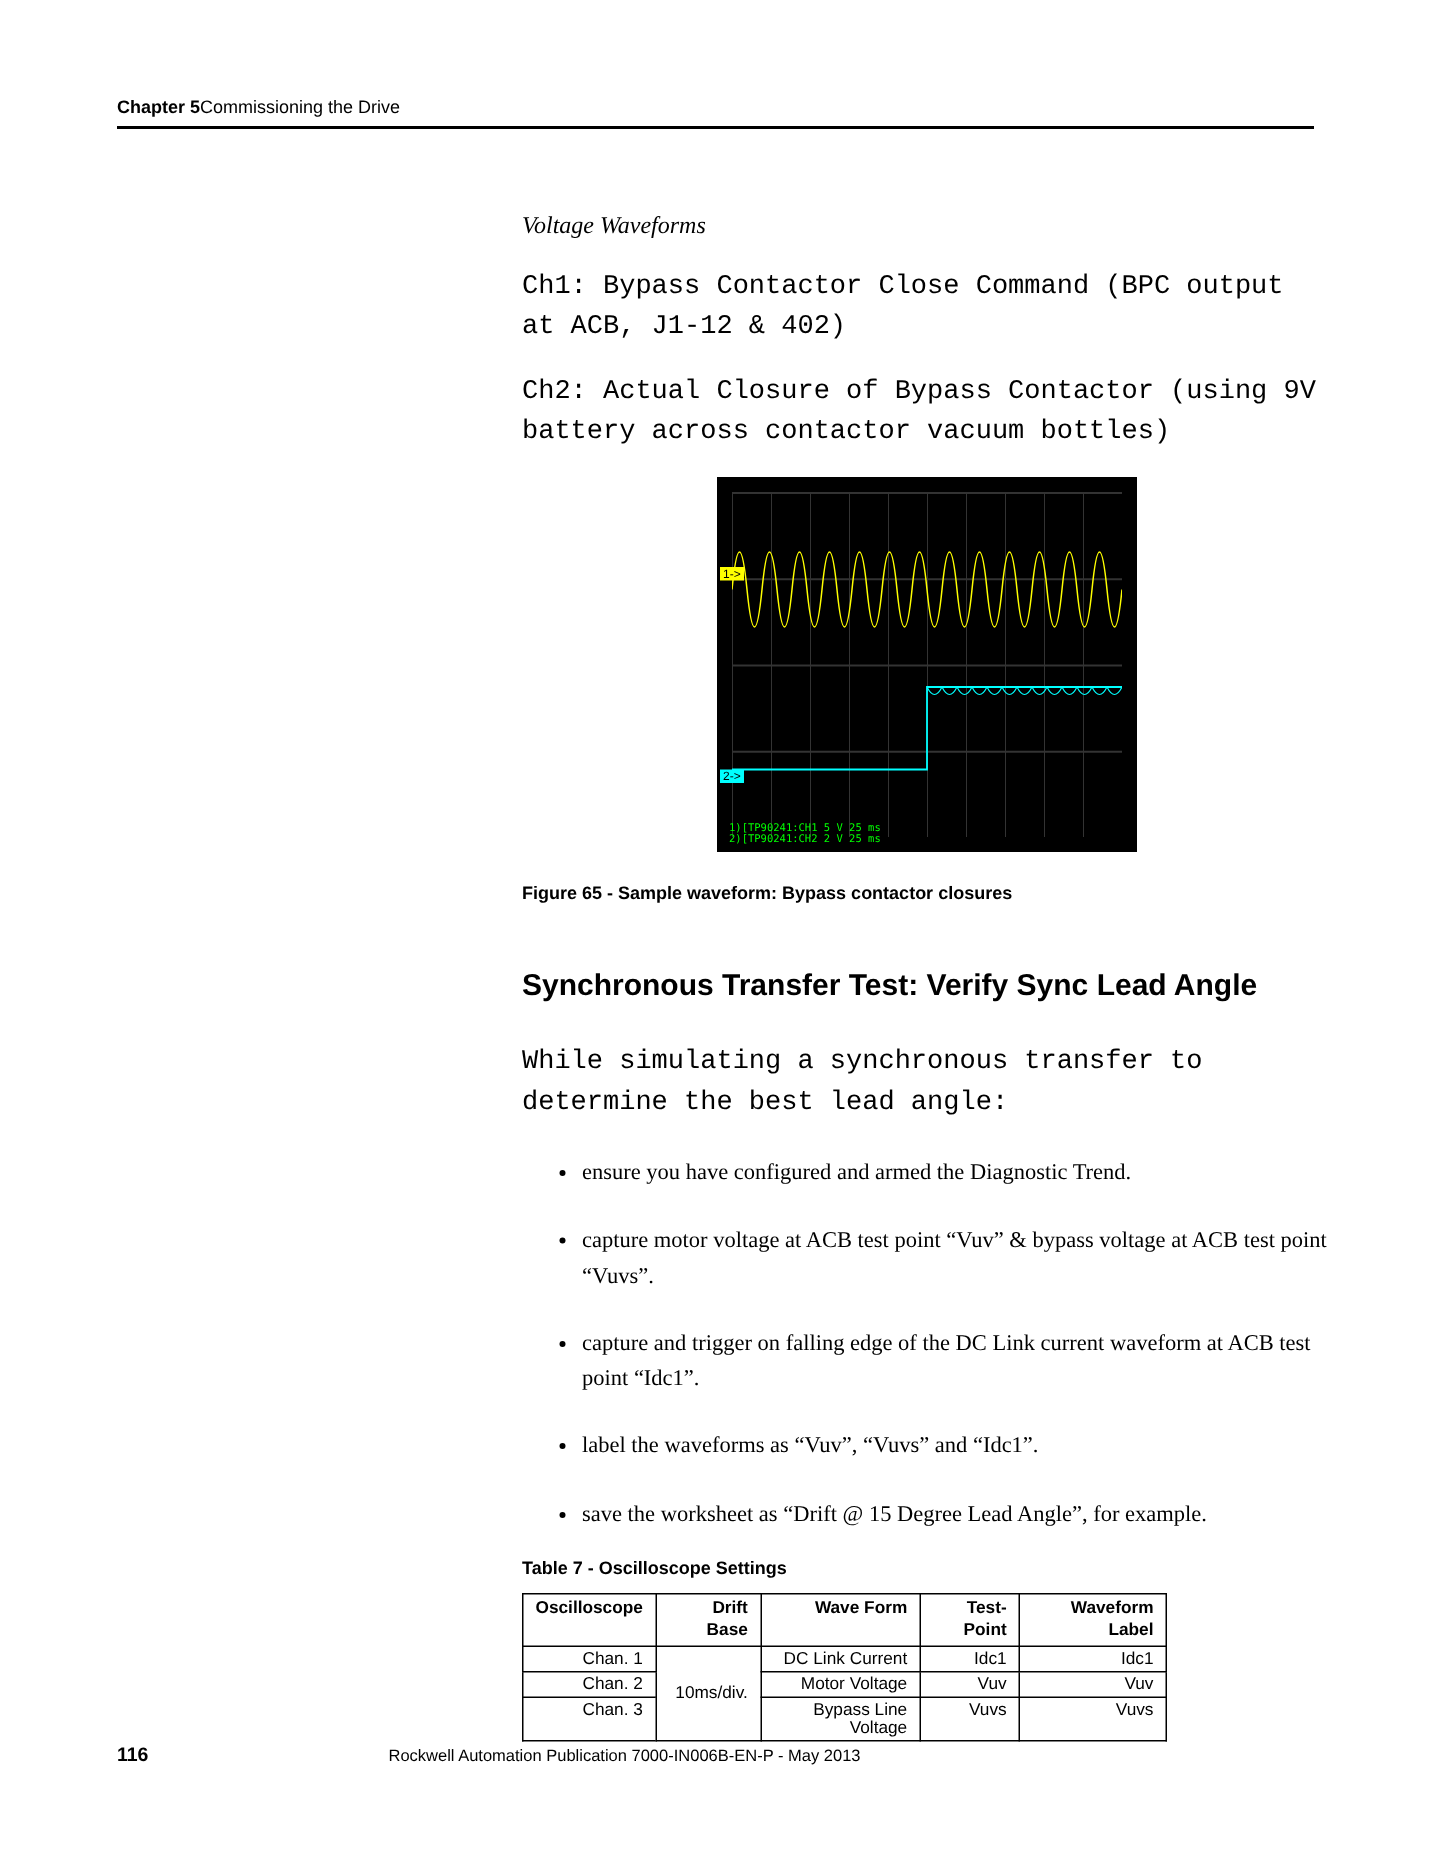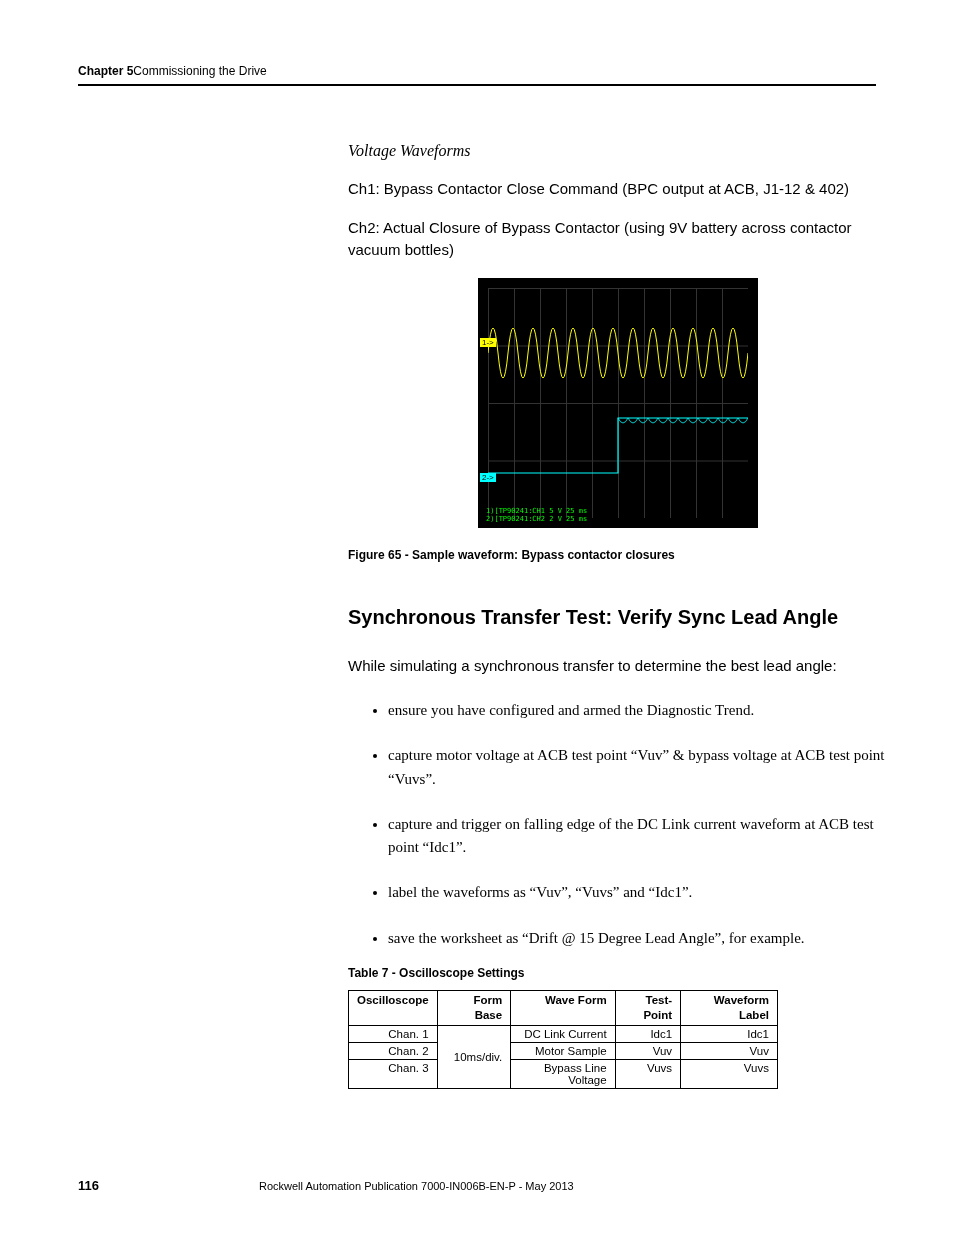--- a/index.html
+++ b/index.html
@@ -37,22 +37,22 @@
       font-size: 20px;
       margin-bottom: 26px;
     }
     .subheading {
       font-family: Georgia, serif;
       font-style: italic;
       font-size: 16px;
       margin-bottom: 18px;
     }
     p {
-      font-family: Liberation Sans, sans-serif;
-      font-size: 15px;
+      font-family: Liberation Mono, monospace;
+      font-size: 18px;
       line-height: 1.5;
       margin-bottom: 16px;
     }
     .fig-container {
       display: flex;
       justify-content: center;
       margin: 8px 0 20px 0;
     }
     .scope-img {
       width: 280px;
@@ -126,21 +126,21 @@
       padding: 2px 8px;
       text-align: right;
       vertical-align: top;
     }
     th {
       font-weight: bold;
       line-height: 1.3;
     }
     .footer {
       position: absolute;
-      bottom: 42px;
+      bottom: 58px;
       left: 78px;
       right: 78px;
       display: flex;
       align-items: baseline;
       font-family: Arial, Helvetica, sans-serif;
       font-size: 11px;
     }
     .footer .pgnum {
       font-weight: bold;
       font-size: 13px;
@@ -196,37 +196,37 @@
       <li>label the waveforms as “Vuv”, “Vuvs” and “Idc1”.</li>
       <li>save the worksheet as “Drift @ 15 Degree Lead Angle”, for example.</li>
     </ul>
 
     <div class="table-caption">Table 7 - Oscilloscope Settings</div>
 
     <table>
       <thead>
         <tr>
           <th>Oscilloscope</th>
-          <th>Form Base</th>
+          <th>Drift Base</th>
           <th>Wave Form</th>
           <th>Test-Point</th>
           <th>Waveform Label</th>
         </tr>
       </thead>
       <tbody>
         <tr>
           <td>Chan. 1</td>
           <td rowspan="3" style="vertical-align:middle">10ms/div.</td>
           <td>DC Link Current</td>
           <td>Idc1</td>
           <td>Idc1</td>
         </tr>
         <tr>
           <td>Chan. 2</td>
-          <td>Motor Sample</td>
+          <td>Motor Voltage</td>
           <td>Vuv</td>
           <td>Vuv</td>
         </tr>
         <tr>
           <td>Chan. 3</td>
           <td>Bypass Line Voltage</td>
           <td>Vuvs</td>
           <td>Vuvs</td>
         </tr>
       </tbody>

